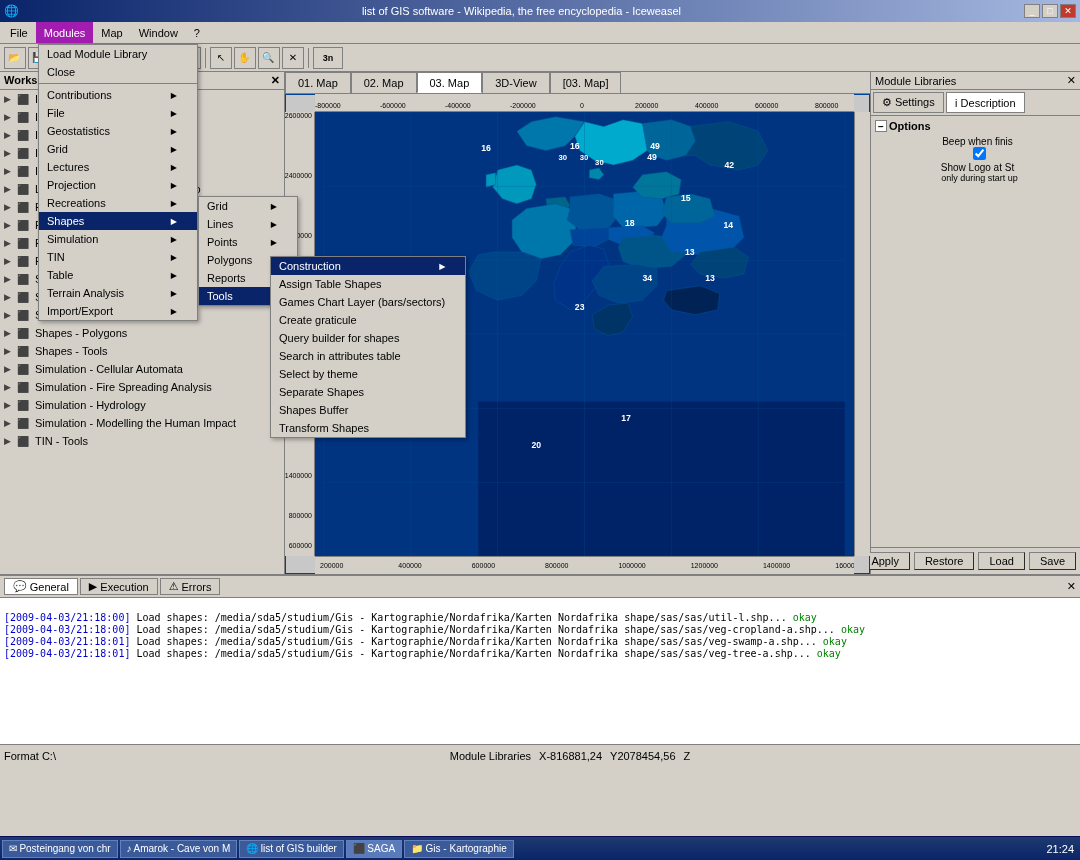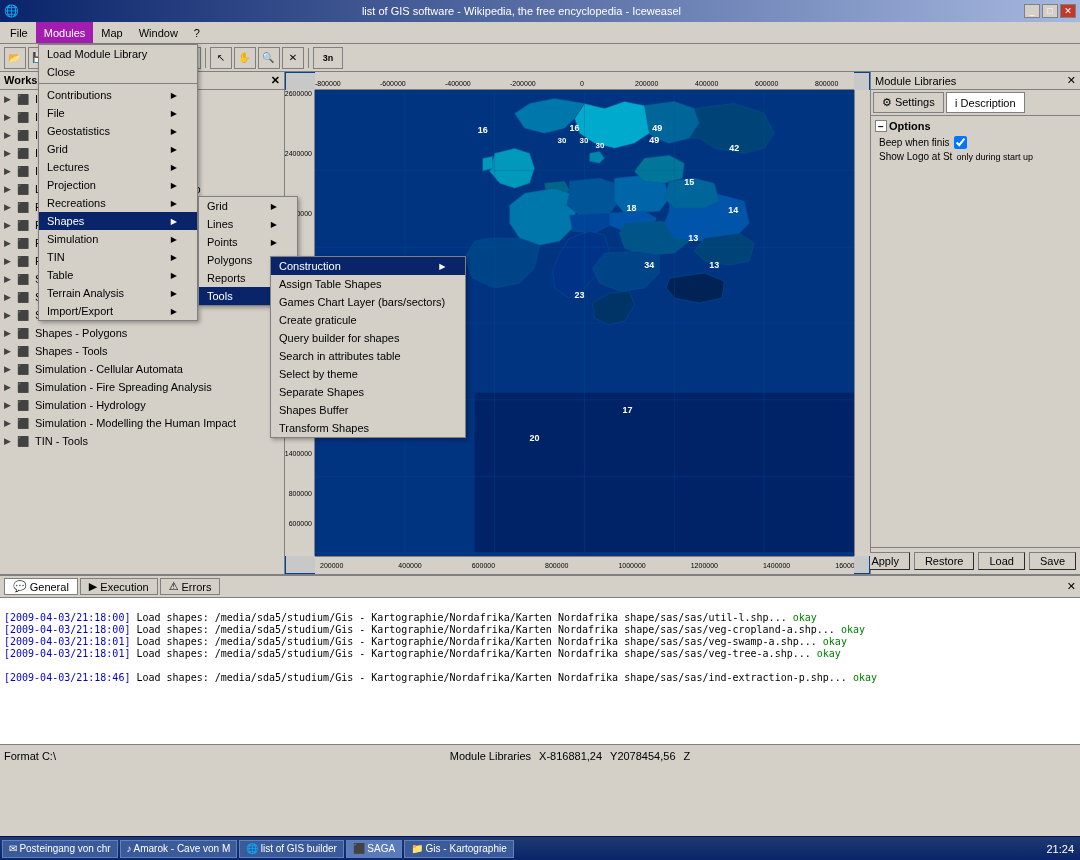--- a/index.html
+++ b/index.html
@@ -223,20 +223,21 @@
       align-items: center;
       justify-content: center;
     }
 
     .option-row {
       display: flex;
       align-items: center;
       margin-bottom: 2px;
       font-size: 10px;
       padding-left: 4px;
+      flex-direction: column;
     }
 
     #right-bottom-btns {
       display: flex;
       gap: 4px;
       padding: 4px;
       border-top: 1px solid #808080;
       justify-content: flex-end;
     }
     .right-btn {
@@ -557,20 +558,27 @@
       <div class="left-list-item">
         <span class="arrow">▶</span><span class="icon" style="color:#888800;">⬛</span>Simulation - Modelling the Human Impact
       </div>
       <div class="left-list-item">
         <span class="arrow">▶</span><span class="icon" style="color:#aa5500;">⬛</span>TIN - Tools
       </div>
     </div>
   </div>
 
   <div id="map-area" style="flex:1;display:flex;flex-direction:column;overflow:hidden;">
+    <div id="map-tabs">
+      <div class="map-tab">01. Map</div>
+      <div class="map-tab">02. Map</div>
+      <div class="map-tab active">03. Map</div>
+      <div class="map-tab">3D-View</div>
+      <div class="map-tab">[03. Map]</div>
+    </div>
     <div id="map-canvas" style="flex:1;position:relative;background:#c8c8c8;overflow:hidden;">
 
       <div class="map-ruler-top" style="position:absolute;top:0;left:30px;right:16px;height:18px;background:#d4d0c8;border-bottom:1px solid #808080;font-size:7px;display:flex;align-items:flex-end;overflow:hidden;">
         <div style="position:relative;width:100%;height:100%;">
           <span style="position:absolute;left:0px;bottom:1px;font-size:7px;">-800000</span>
           <span style="position:absolute;left:65px;bottom:1px;font-size:7px;">-600000</span>
           <span style="position:absolute;left:130px;bottom:1px;font-size:7px;">-400000</span>
           <span style="position:absolute;left:195px;bottom:1px;font-size:7px;">-200000</span>
           <span style="position:absolute;left:265px;bottom:1px;font-size:7px;">0</span>
           <span style="position:absolute;left:320px;bottom:1px;font-size:7px;">200000</span>
@@ -764,25 +772,20 @@
       <span class="msg-time">[2009-04-03/21:18:01]</span>
       <span class="msg-text"> Load shapes: /media/sda5/studium/Gis - Kartographie/Nordafrika/Karten Nordafrika shape/sas/sas/veg-swamp-a.shp...</span>
       <span class="msg-ok">okay</span>
     </div>
     <div class="msg-line">
       <span class="msg-time">[2009-04-03/21:18:01]</span>
       <span class="msg-text"> Load shapes: /media/sda5/studium/Gis - Kartographie/Nordafrika/Karten Nordafrika shape/sas/sas/veg-tree-a.shp...</span>
       <span class="msg-ok">okay</span>
     </div>
     <div class="msg-line">&nbsp;</div>
-    <div class="msg-line">
-      <span class="msg-time">[2009-04-03/21:18:46]</span>
-      <span class="msg-text"> Load shapes: /media/sda5/studium/Gis - Kartographie/Nordafrika/Karten Nordafrika shape/sas/sas/ind-extraction-p.shp...</span>
-      <span class="msg-ok">okay</span>
-    </div>
     <div class="msg-line">&nbsp;</div>
   </div>
 </div>
 
 <div id="statusbar">
   <span>Format C:\</span>
   <div style="flex:1;display:flex;align-items:center;justify-content:center;gap:8px;">
     <span>Module Libraries</span>
     <span>X-816881,24</span>
     <span>Y2078454,56</span>

